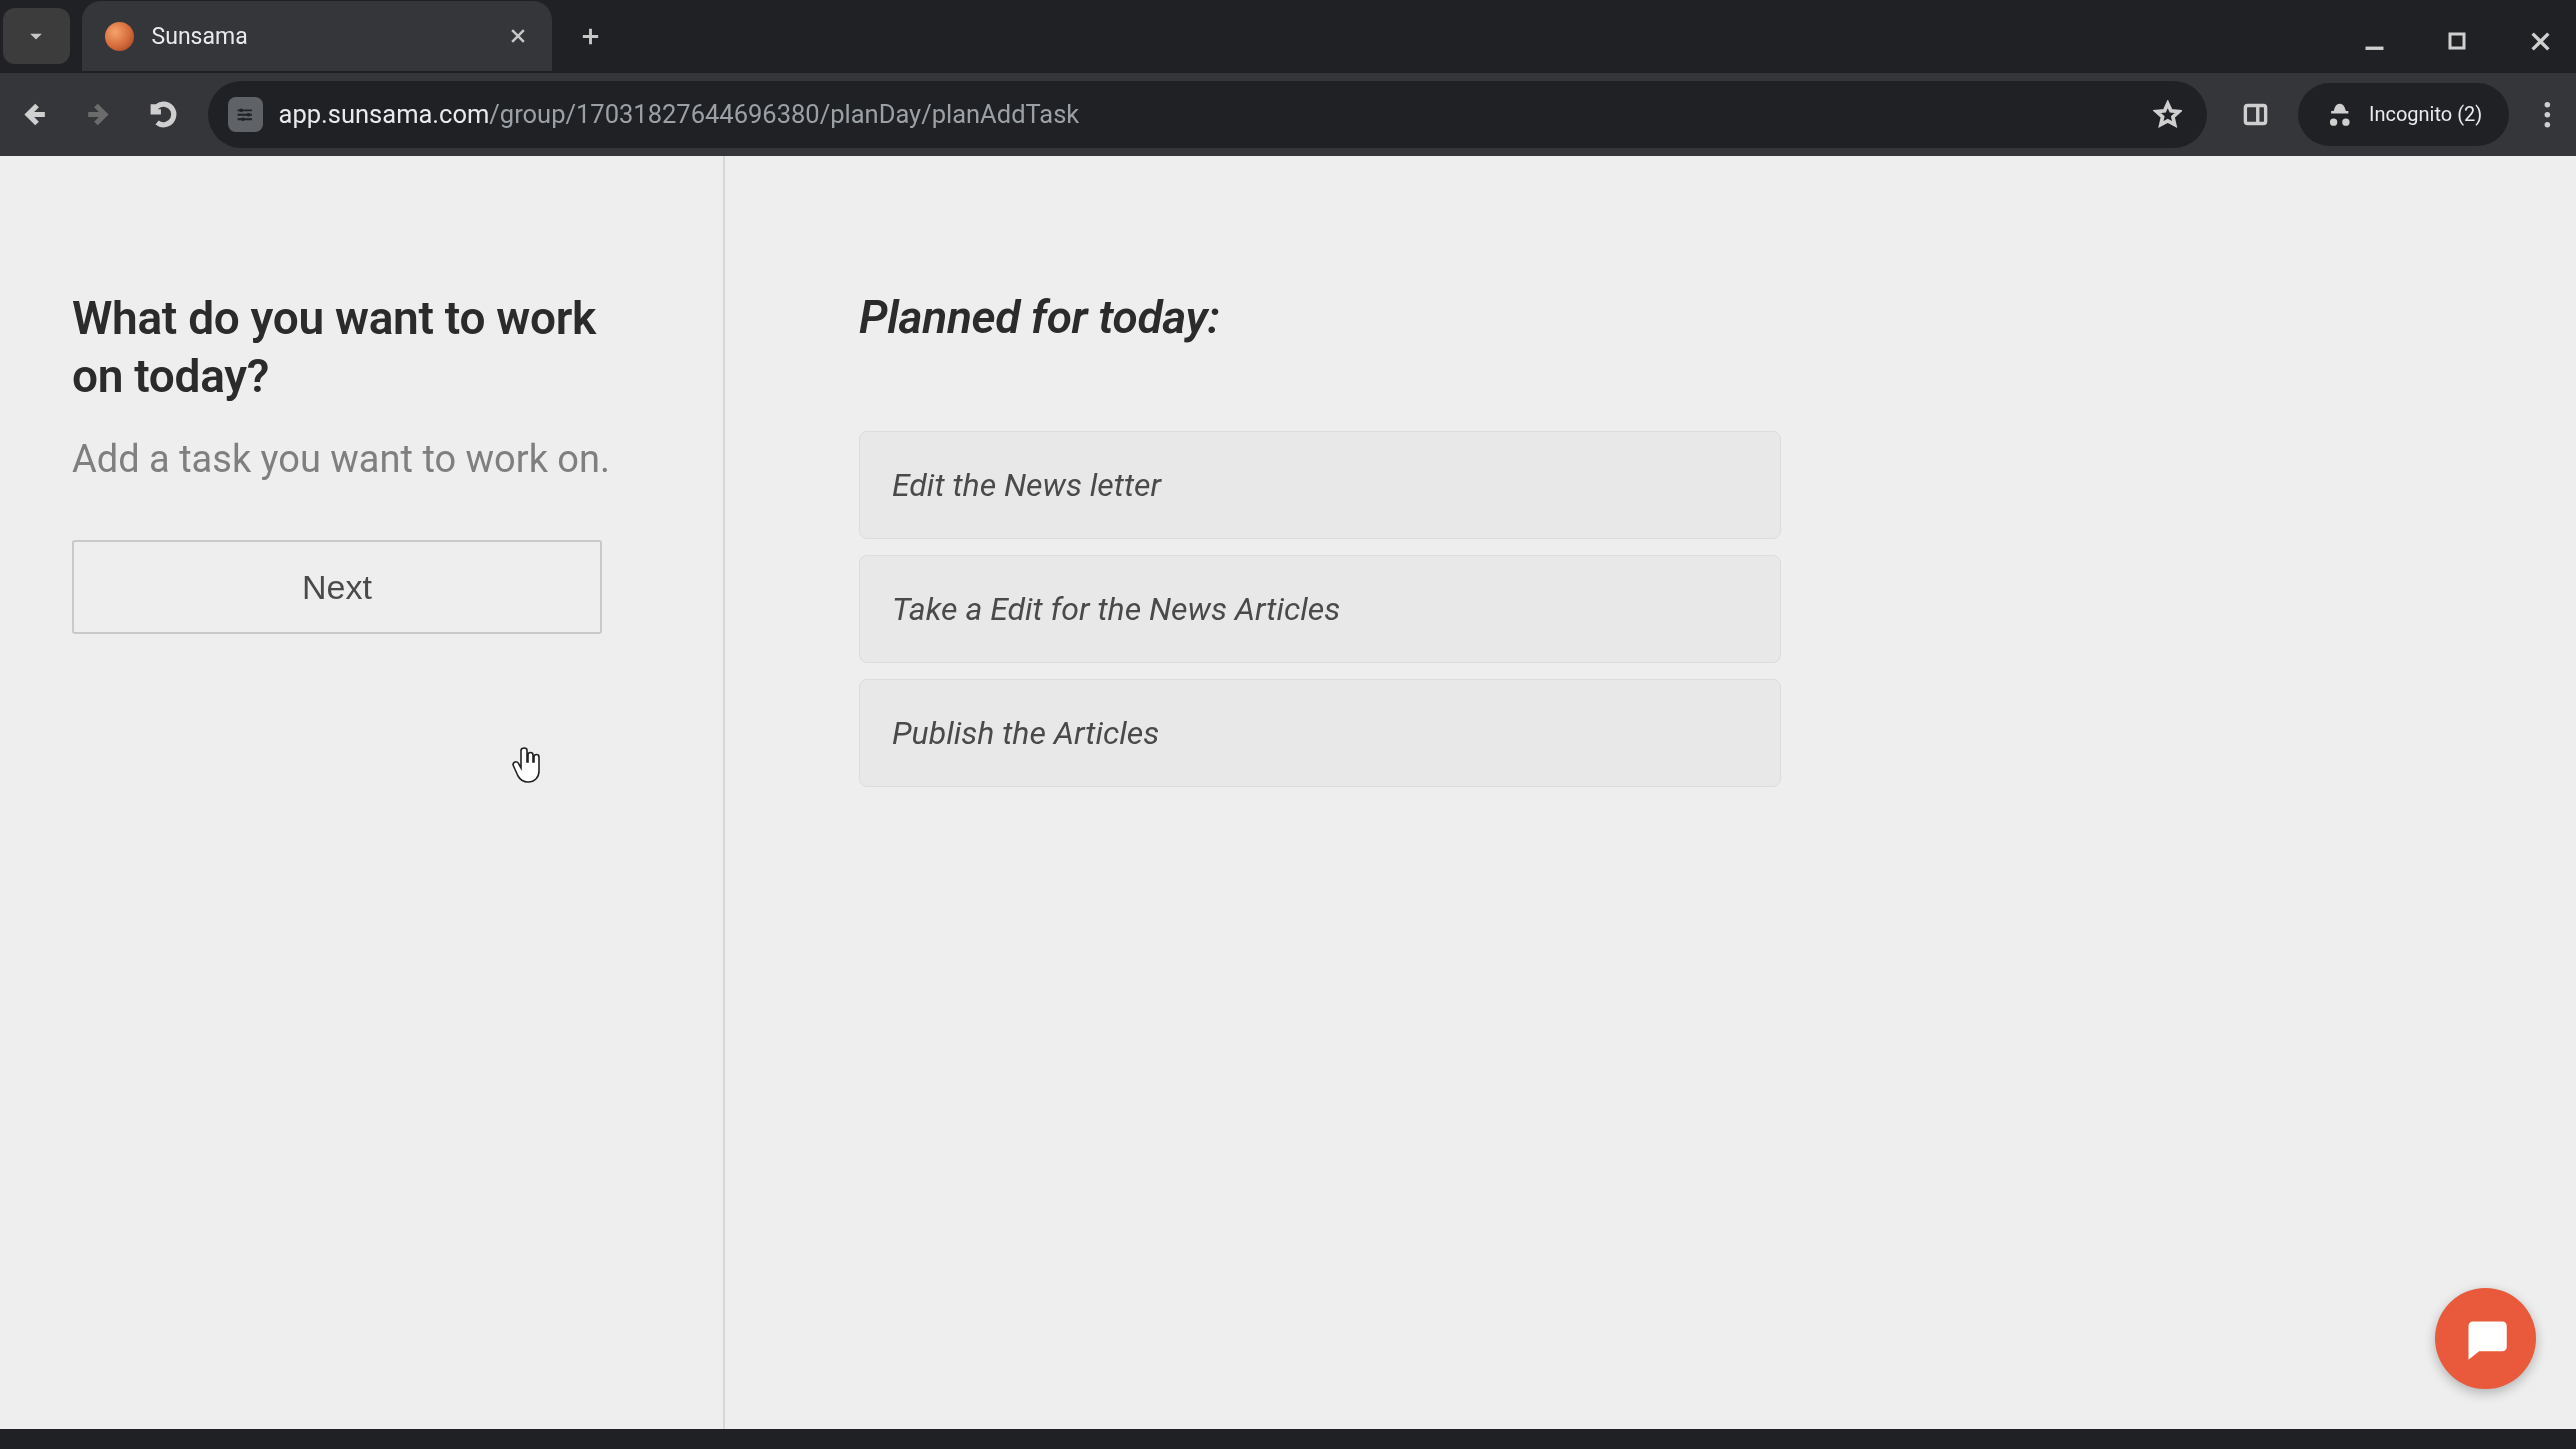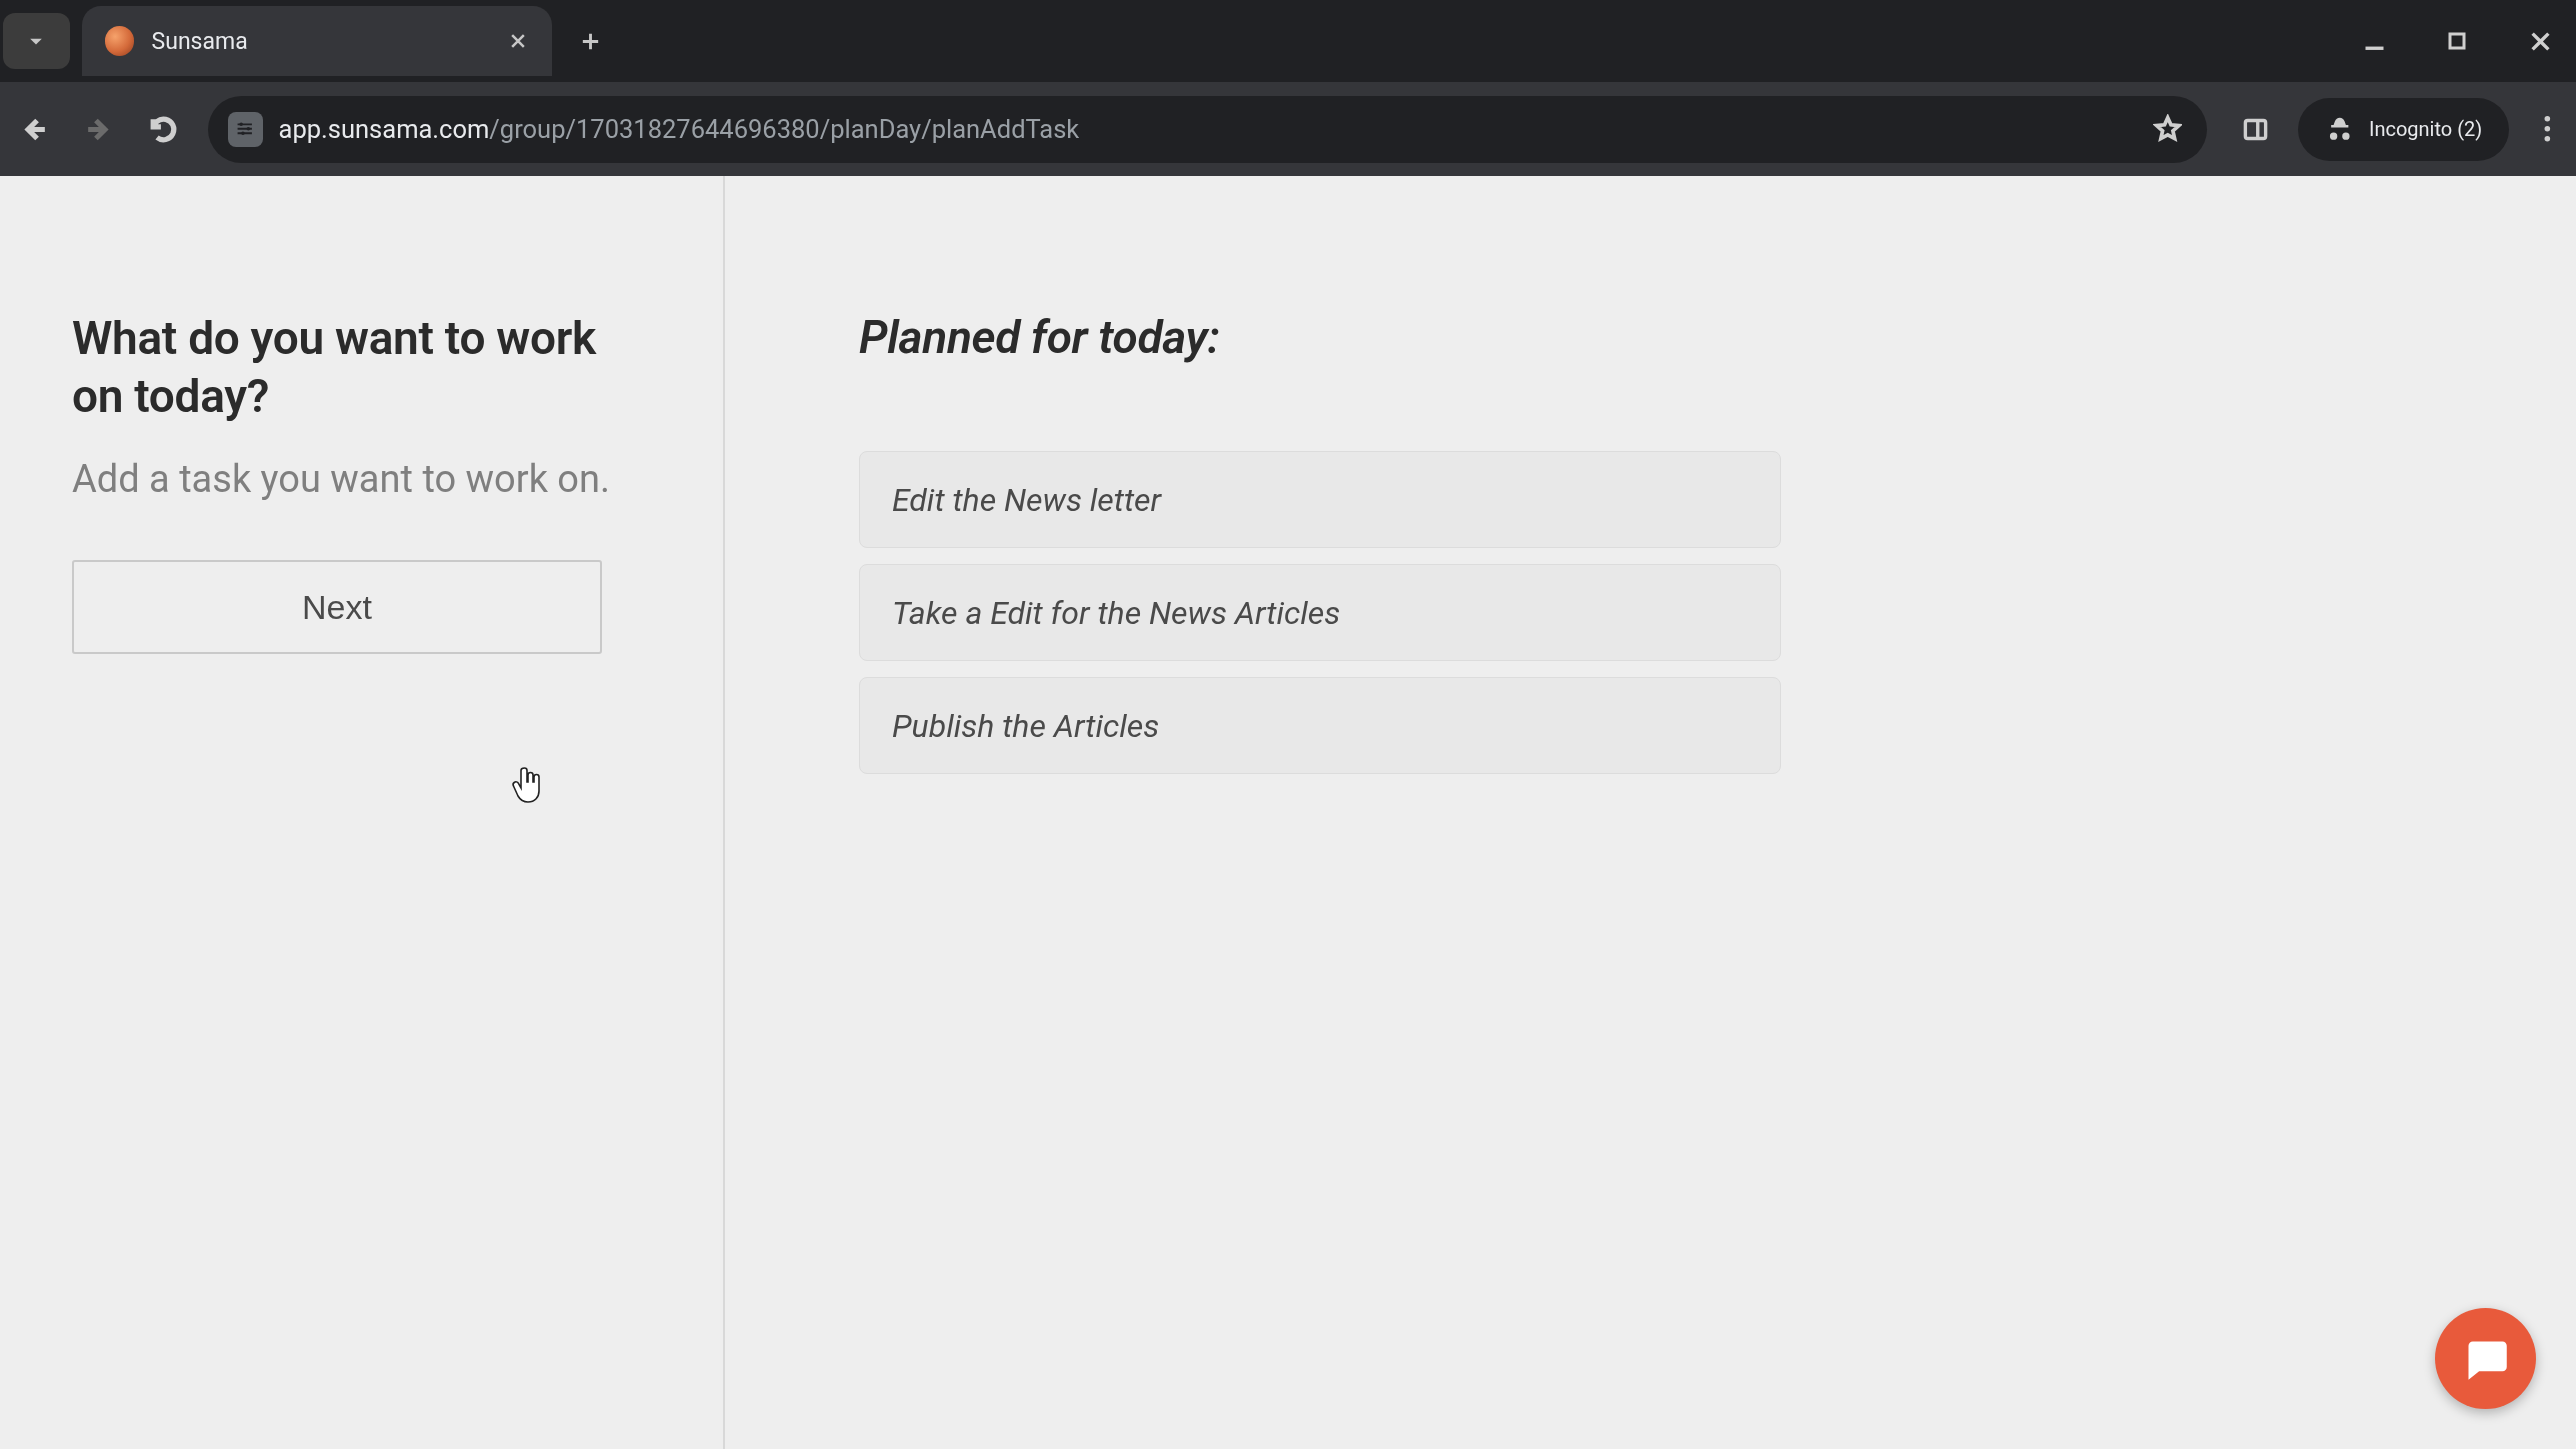--- a/index.html
+++ b/index.html
@@ -8,21 +8,21 @@
     width: 2576px;
     height: 1449px;
     overflow: hidden;
     background: #202124;
     position: relative;
   }
 
   
   .browser-chrome {
     width: 100%;
-    height: 176px;
+    height: 156px;
     background: #737373;
     display: flex;
     flex-direction: column;
   }
 
   
   .tab-strip {
     height: 82px;
     display: flex;
     align-items: center;
@@ -239,21 +239,21 @@
   }
   .planned-title {
     font-size: 46px;
     font-weight: 600;
     color: #2b2b2b;
     letter-spacing: -0.3px;
     margin-bottom: 87px;
   }
   .task-card {
     width: 922px;
-    height: 97px;
+    height: 108px;
     background: #e8e8e8;
     border: 1.3px solid #dcdcdc;
     border-radius: 8px;
     display: flex;
     align-items: center;
     padding: 0 32px;
     font-size: 32px;
     color: #4a4a4a;
     margin-bottom: 16px;
     cursor: pointer;

